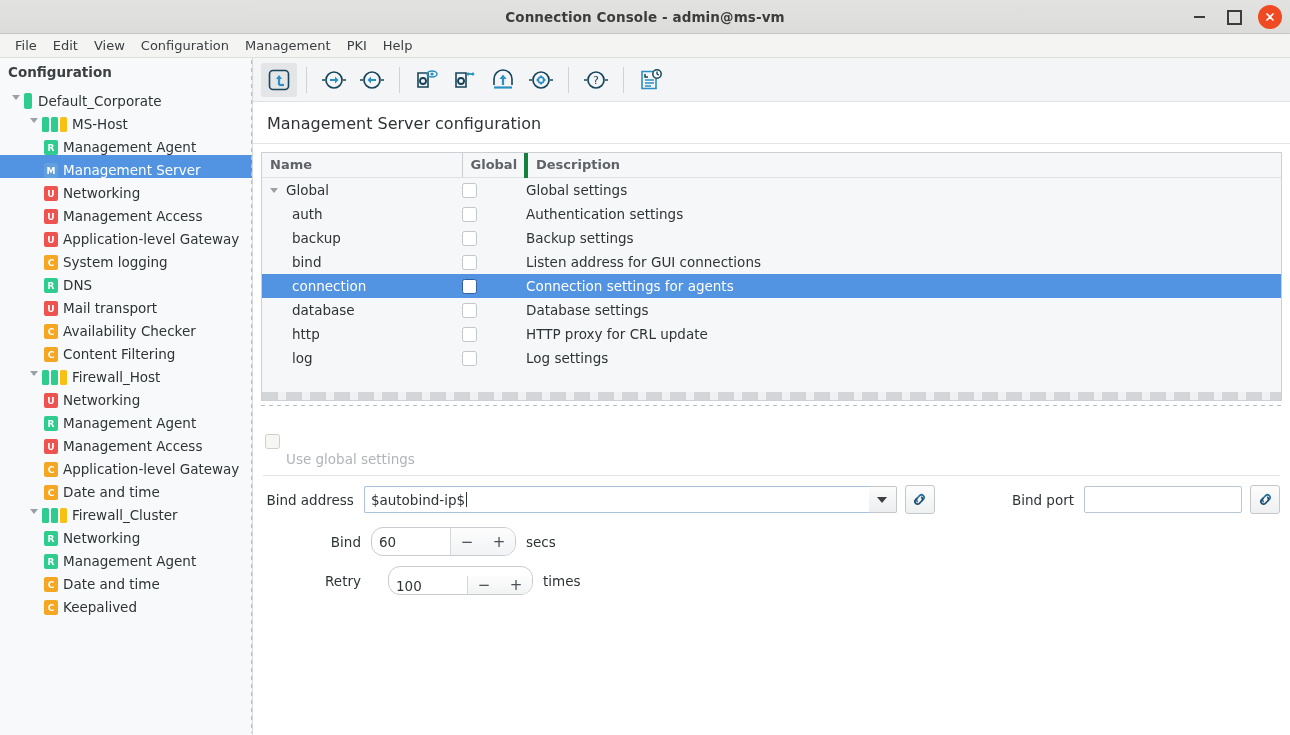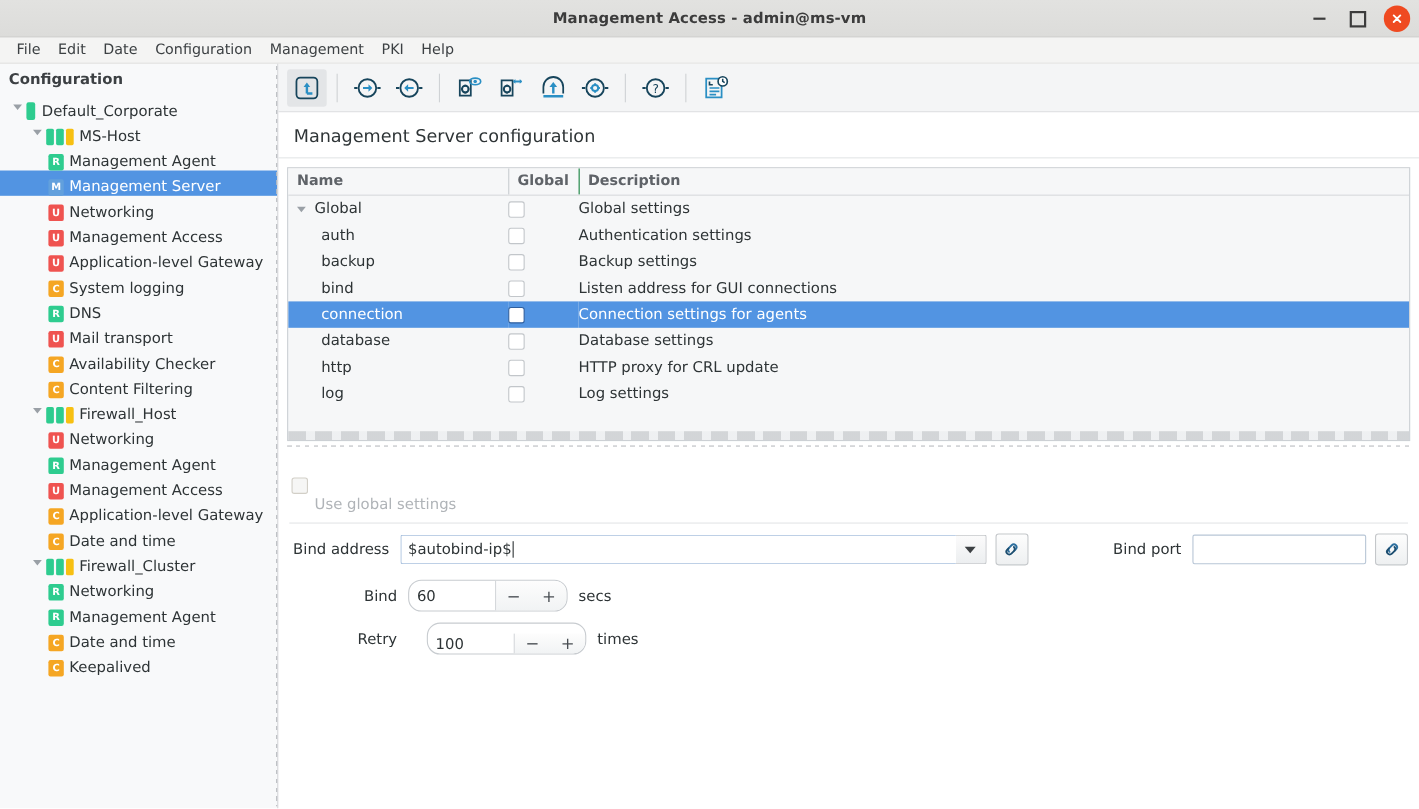--- a/index.html
+++ b/index.html
@@ -127,21 +127,21 @@
   }
   table.cfg { width: 100%; border-collapse: collapse; table-layout: fixed; }
   table.cfg th {
     text-align:left; font-size:13px; font-weight:bold; color:#5f6368;
     padding: 4px 0 5px 8px; background:#f6f7f8;
     border-bottom:1px solid #dfe1e3;
   }
   th.c-name { width: 200px; }
   th.c-global { width: 64px; border-left:1px solid #c9ccd0; padding-left:6px;
                 text-align:left; }
-  th.c-desc { border-left:1px solid #15803d; padding-left:8px; }
+  th.c-desc { border-left:4px solid #15803d; padding-left:8px; }
   table.cfg td { font-size: 13.5px; color:#2e3436; padding: 0; height: 24px; }
   tr.r.sel td { background:#5294e2; color:#ffffff; }
   .nm { padding-left: 8px; display:flex; align-items:center; height:24px; }
   .nm.child { padding-left: 30px; }
   .nm .tw { width:16px; display:flex; align-items:center; }
   .nm .tw i {
     display:block; width:0;height:0;
     border-left:4.5px solid transparent; border-right:4.5px solid transparent;
     border-top:5px solid #9aa0a6;
   }
@@ -209,36 +209,36 @@
                 background: linear-gradient(to bottom,#fdfdfd,#f1f3f4); }
   .spin .btns div { width:32px; display:flex; align-items:center; justify-content:center;
                     font-size:15px; color:#4a4f54; }
   .spin .btns div:first-child { border-right:0px; }
   .unit { font-size:13.5px; color:#2e3436; margin-left:10px; }
 </style>
 </head>
 <body>
 
 <div id="titlebar">
-  <div id="title-text">Management Access - admin@ms-vm</div>
+  <div id="title-text">Connection Console - admin@ms-vm</div>
   <div class="win-btns">
     <div class="win-btn win-min"></div>
     <div class="win-btn win-max"></div>
     <div class="win-btn win-close">
       <svg width="12" height="12" viewBox="0 0 12 12">
         <path d="M3 3 L9 9 M9 3 L3 9" stroke="#fff" stroke-width="1.7" stroke-linecap="round"></path>
       </svg>
     </div>
   </div>
 </div>
 
 <div id="menubar">
   <div class="menu-item">File</div>
   <div class="menu-item">Edit</div>
-  <div class="menu-item">Date</div>
+  <div class="menu-item">View</div>
   <div class="menu-item">Configuration</div>
   <div class="menu-item">Management</div>
   <div class="menu-item">PKI</div>
   <div class="menu-item">Help</div>
 </div>
 
 <div id="main">
 
   <div id="leftpane">
     <div id="tree-header">Configuration</div>

